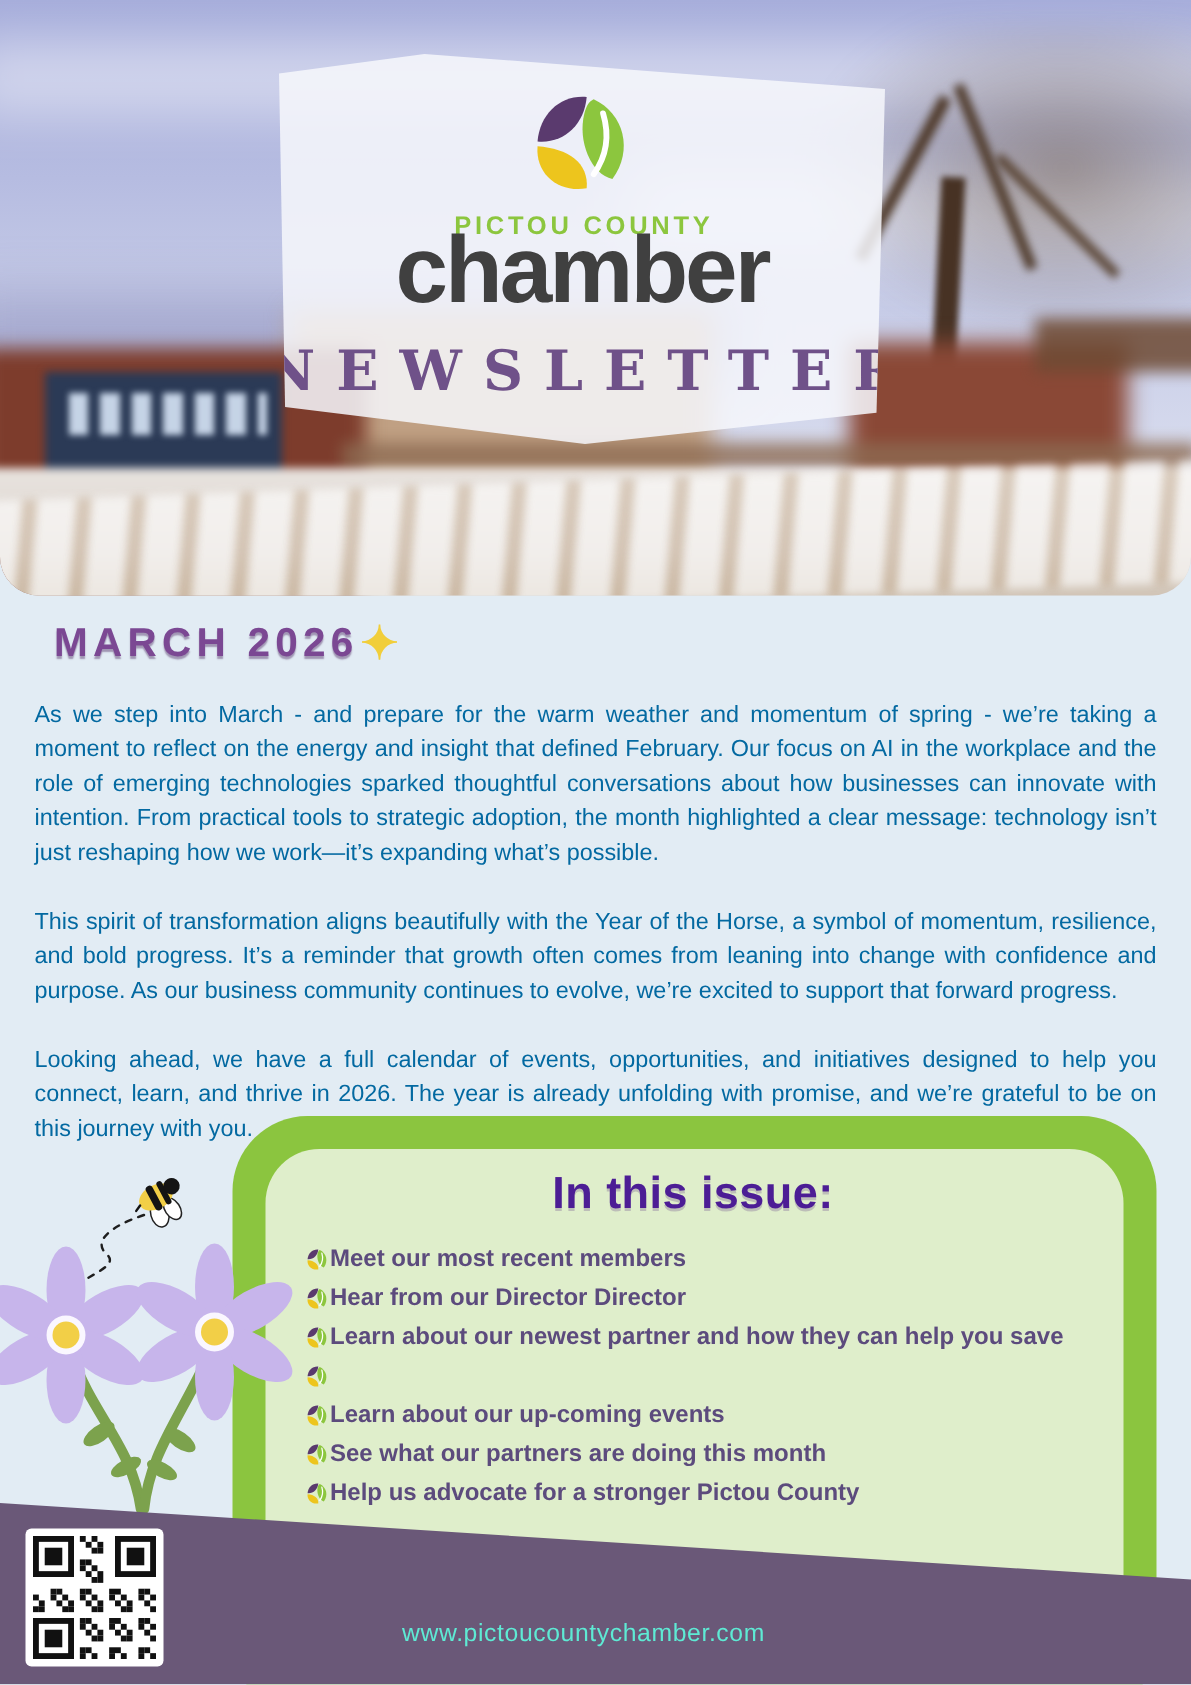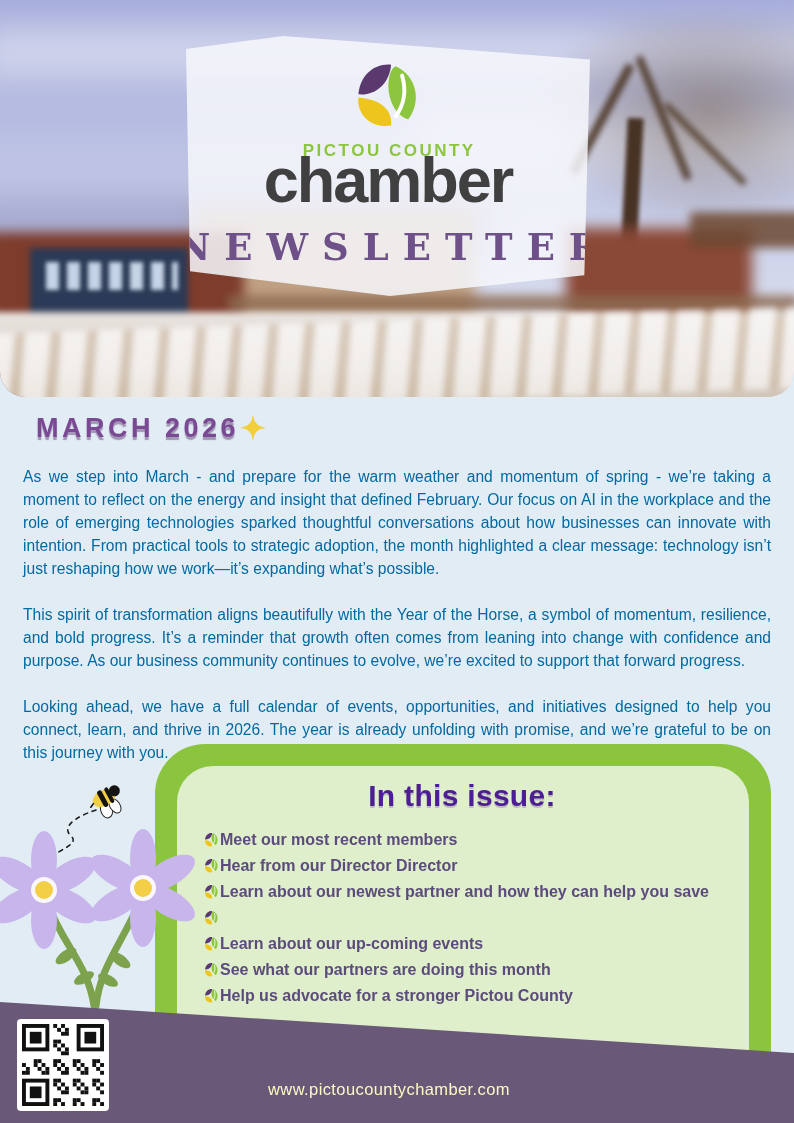--- a/index.html
+++ b/index.html
@@ -54,21 +54,21 @@
   .issue-list li{display:flex;align-items:center;height:26px;font-weight:bold;font-size:16px;color:#5c4b7d;}
   .bullet{width:17px;height:17px;flex:none;}
 
   
   .flowers{position:absolute;left:0;top:772px;width:200px;height:248px;z-index:2;}
 
   
   .footer{position:absolute;left:0;top:998px;width:794px;height:125px;background:#6a5878;
     clip-path:polygon(0 4px,794px 55px,794px 125px,0 125px);z-index:3;}
   .footer-url{position:absolute;left:0;right:16px;top:82px;text-align:center;font-size:16.5px;
-    color:#fef9c3;letter-spacing:.4px;text-decoration:none;}
+    color:#5eead4;letter-spacing:.4px;text-decoration:none;}
 
   
   .qr{position:absolute;left:17px;top:1019px;width:92px;height:92px;background:#fff;border-radius:4px;
     padding:5px;box-sizing:border-box;z-index:4;}
   .qr svg{width:100%;height:100%;display:block;}
 </style>
 </head>
 <body>
 
 <svg width="0" height="0" style="position:absolute" aria-hidden="true">

